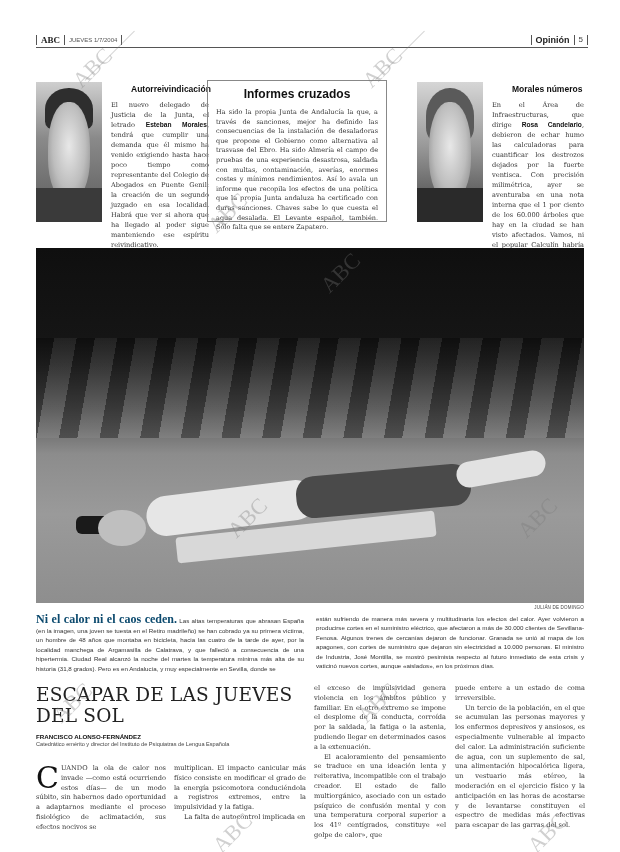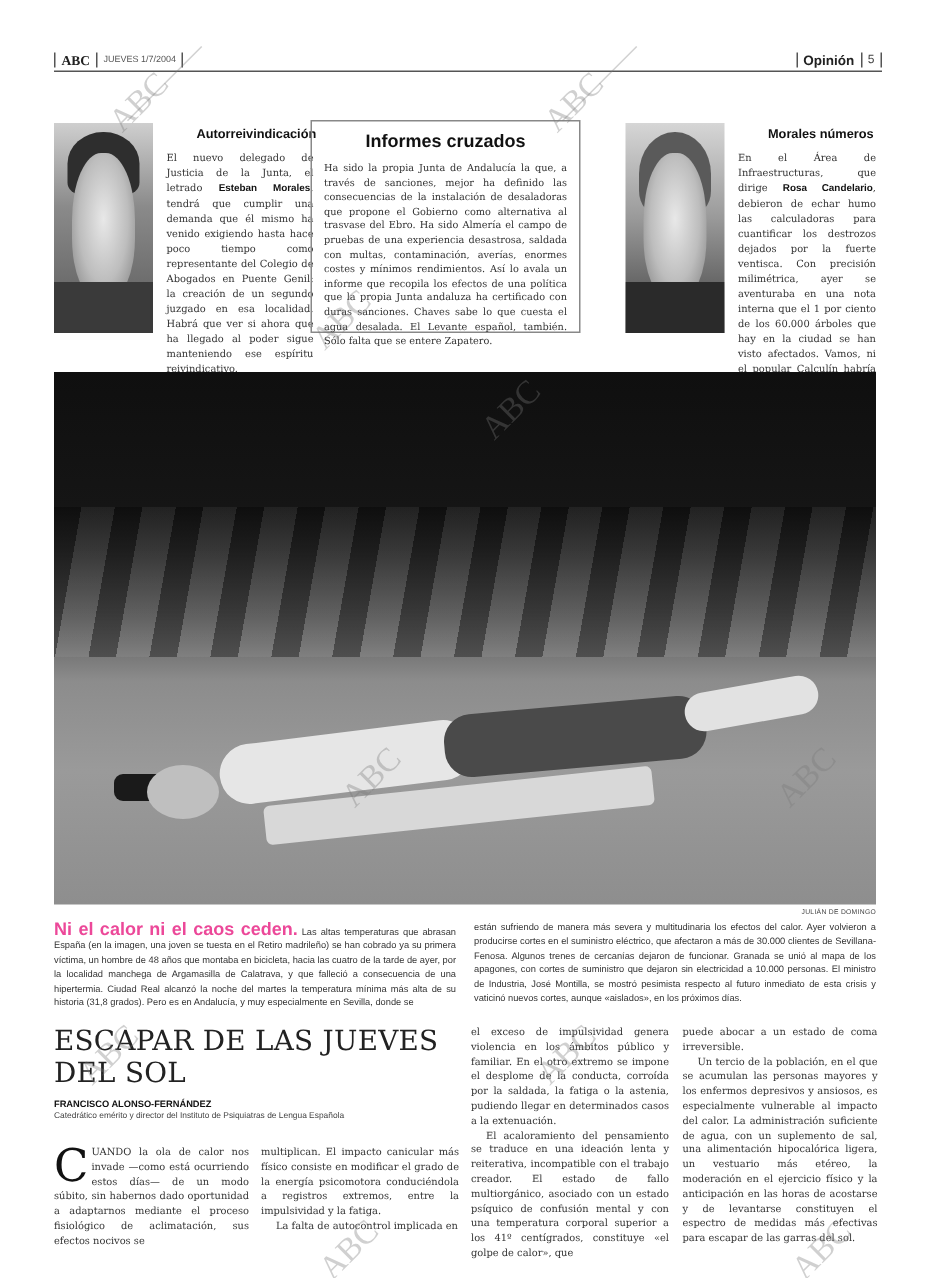--- a/index.html
+++ b/index.html
@@ -36,21 +36,21 @@
   .mainphoto .jeans { position: absolute; left: 260px; top: 222px; width: 175px; height: 42px; background: #4a4a4a; border-radius: 18px; transform: rotate(-5deg); }
   .mainphoto .legs { position: absolute; left: 420px; top: 208px; width: 90px; height: 26px; background: #e2e2e2; border-radius: 14px; transform: rotate(-10deg); }
   .mainphoto .head { position: absolute; left: 62px; top: 262px; width: 48px; height: 36px; background: #bfbfbf; border-radius: 50%; }
   .mainphoto .bag { position: absolute; left: 40px; top: 268px; width: 40px; height: 18px; background: #1a1a1a; border-radius: 6px; }
   .credit { position: absolute; right: 36px; top: 605px; font-family: "Liberation Sans", sans-serif; font-size: 4.5px; color: #444; letter-spacing: 0.2px; }
 
   .caption { position: absolute; left: 36px; top: 612px; width: 548px; }
   .cap-col { position: absolute; top: 0; width: 268px; font-family: "Liberation Sans", sans-serif; font-size: 6.2px; line-height: 9.4px; text-align: justify; color: #333; }
   .cap-col.c1 { left: 0; }
   .cap-col.c2 { left: 280px; top: 2px; }
-  .cap-head { font-family: Liberation Sans, sans-serif; font-weight: bold; font-size: 12px; color: #ec4899; line-height: 14px; }
+  .cap-head { font-family: Liberation Serif, serif; font-weight: bold; font-size: 12px; color: #0c4a6e; line-height: 14px; }
 
   .article-title { position: absolute; left: 36px; top: 684px; width: 270px; font-family: "DejaVu Serif", serif; font-size: 18.5px; line-height: 21px; color: #222; letter-spacing: 0.2px; }
   .byline { position: absolute; left: 36px; top: 733px; width: 270px; }
   .byline .name { font-family: "Liberation Sans", sans-serif; font-weight: bold; font-size: 6.2px; color: #111; }
   .byline .role { font-family: "Liberation Sans", sans-serif; font-size: 5.6px; color: #444; margin-top: 1px; }
 
   .col { position: absolute; font-size: 6.6px; line-height: 9.8px; text-align: justify; color: #333; }
   .col p.indent { text-indent: 10px; }
   .dropcap { float: left; font-family: "DejaVu Serif", serif; font-size: 30px; line-height: 26px; margin: 1px 2px 0 0; color: #111; }
 
@@ -123,21 +123,21 @@
 </div>
 <div class="col" style="left:174px; top:764px; width:132px;">
   <p>multiplican. El impacto canicular más físico consiste en modificar el grado de la energía psicomotora conduciéndola a registros extremos, entre la impulsividad y la fatiga.</p>
   <p class="indent">La falta de autocontrol implicada en</p>
 </div>
 <div class="col" style="left:314px; top:684px; width:132px;">
   <p>el exceso de impulsividad genera violencia en los ámbitos público y familiar. En el otro extremo se impone el desplome de la conducta, corroída por la saldada, la fatiga o la astenia, pudiendo llegar en determinados casos a la extenuación.</p>
   <p class="indent">El acaloramiento del pensamiento se traduce en una ideación lenta y reiterativa, incompatible con el trabajo creador. El estado de fallo multiorgánico, asociado con un estado psíquico de confusión mental y con una temperatura corporal superior a los 41º centígrados, constituye «el golpe de calor», que</p>
 </div>
 <div class="col" style="left:455px; top:684px; width:130px;">
-  <p>puede abocar a un estado de coma irreversible.</p>
+  <p>puede entere a un estado de coma irreversible.</p>
   <p class="indent">Un tercio de la población, en el que se acumulan las personas mayores y los enfermos depresivos y ansiosos, es especialmente vulnerable al impacto del calor. La administración suficiente de agua, con un suplemento de sal, una alimentación hipocalórica ligera, un vestuario más etéreo, la moderación en el ejercicio físico y la anticipación en las horas de acostarse y de levantarse constituyen el espectro de medidas más efectivas para escapar de las garras del sol.</p>
 </div>
 
 <div class="wm" style="left:70px; top:55px;">ABC</div>
 <div class="wm-line" style="left:85px; top:80px; width:70px;"></div>
 <div class="wm" style="left:360px; top:55px;">ABC</div>
 <div class="wm-line" style="left:375px; top:80px; width:70px;"></div>
 <div class="wm" style="left:205px; top:200px;">ABC</div>
 <div class="wm" style="left:318px; top:260px;">ABC</div>
 <div class="wm" style="left:225px; top:505px;">ABC</div>

